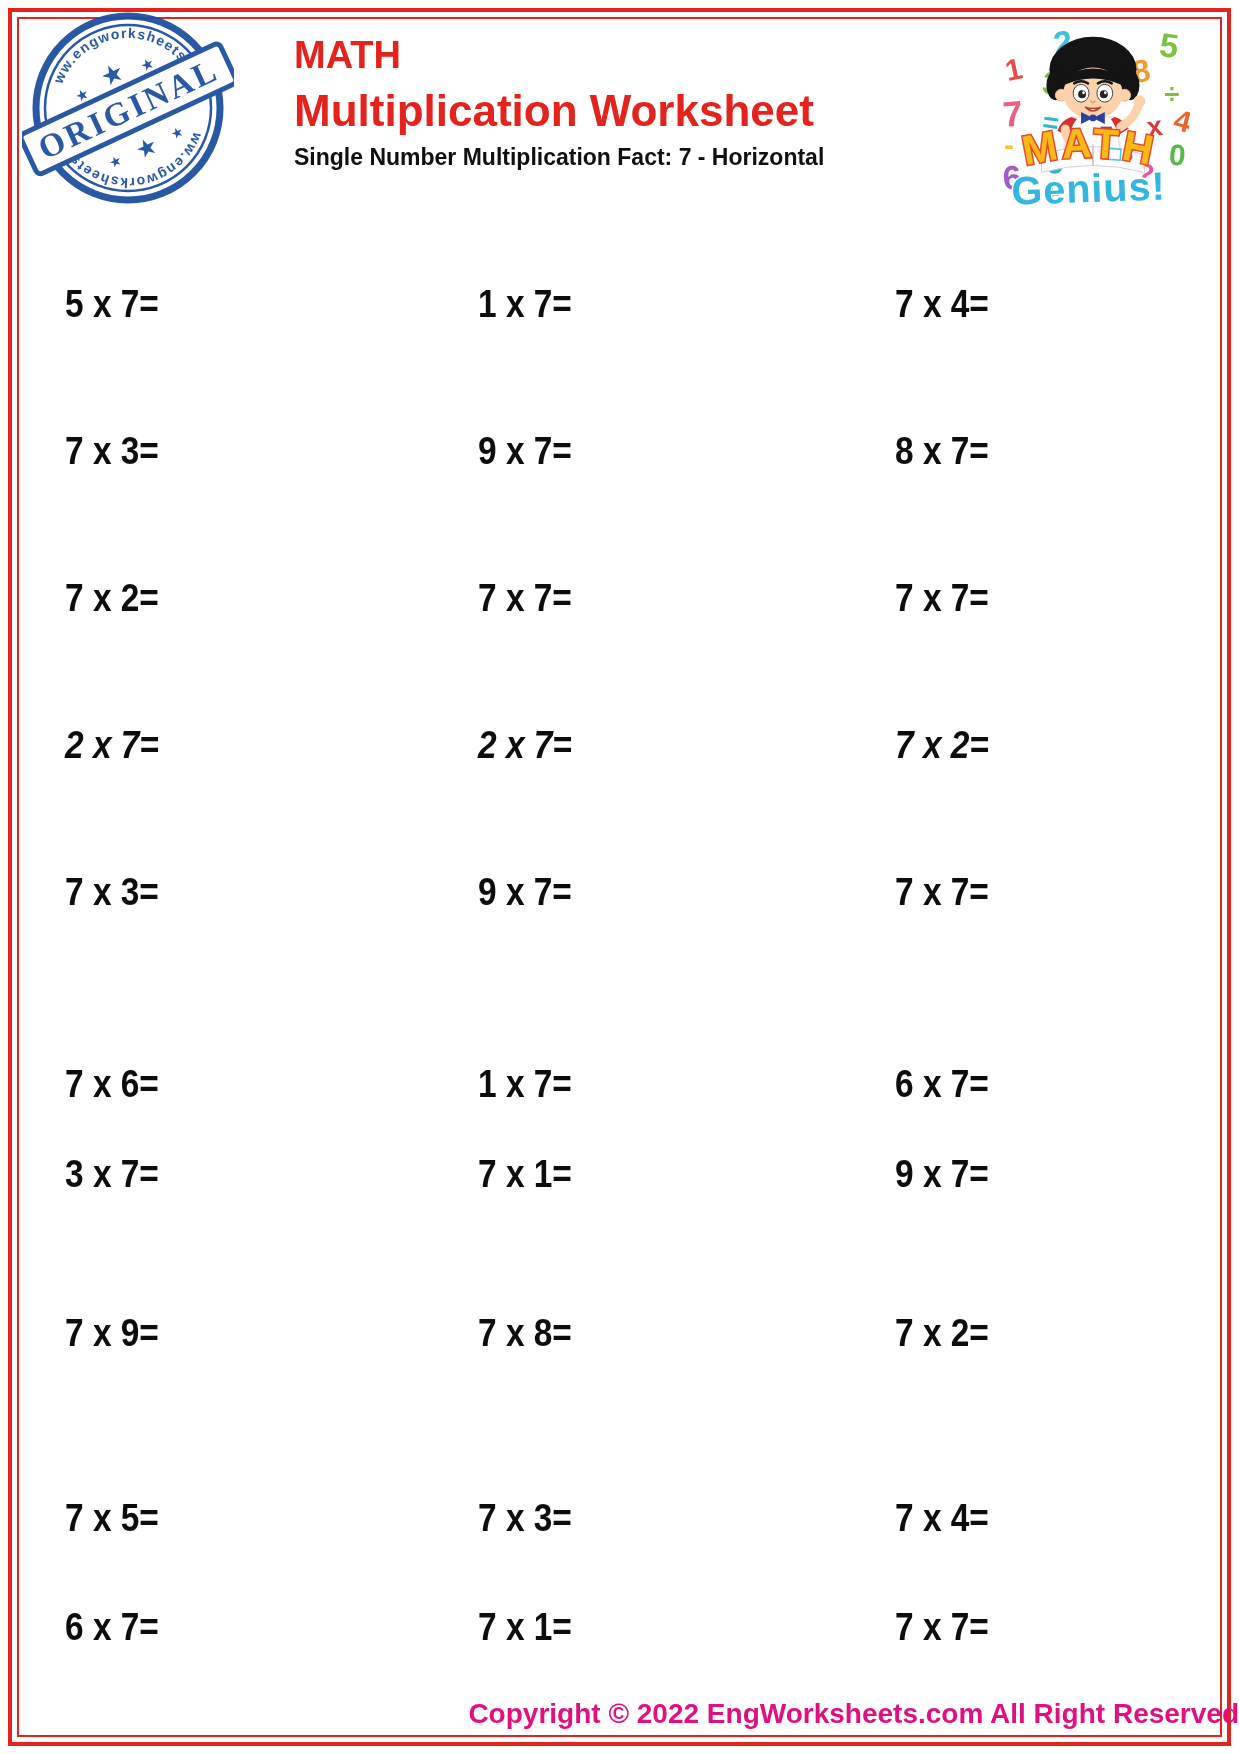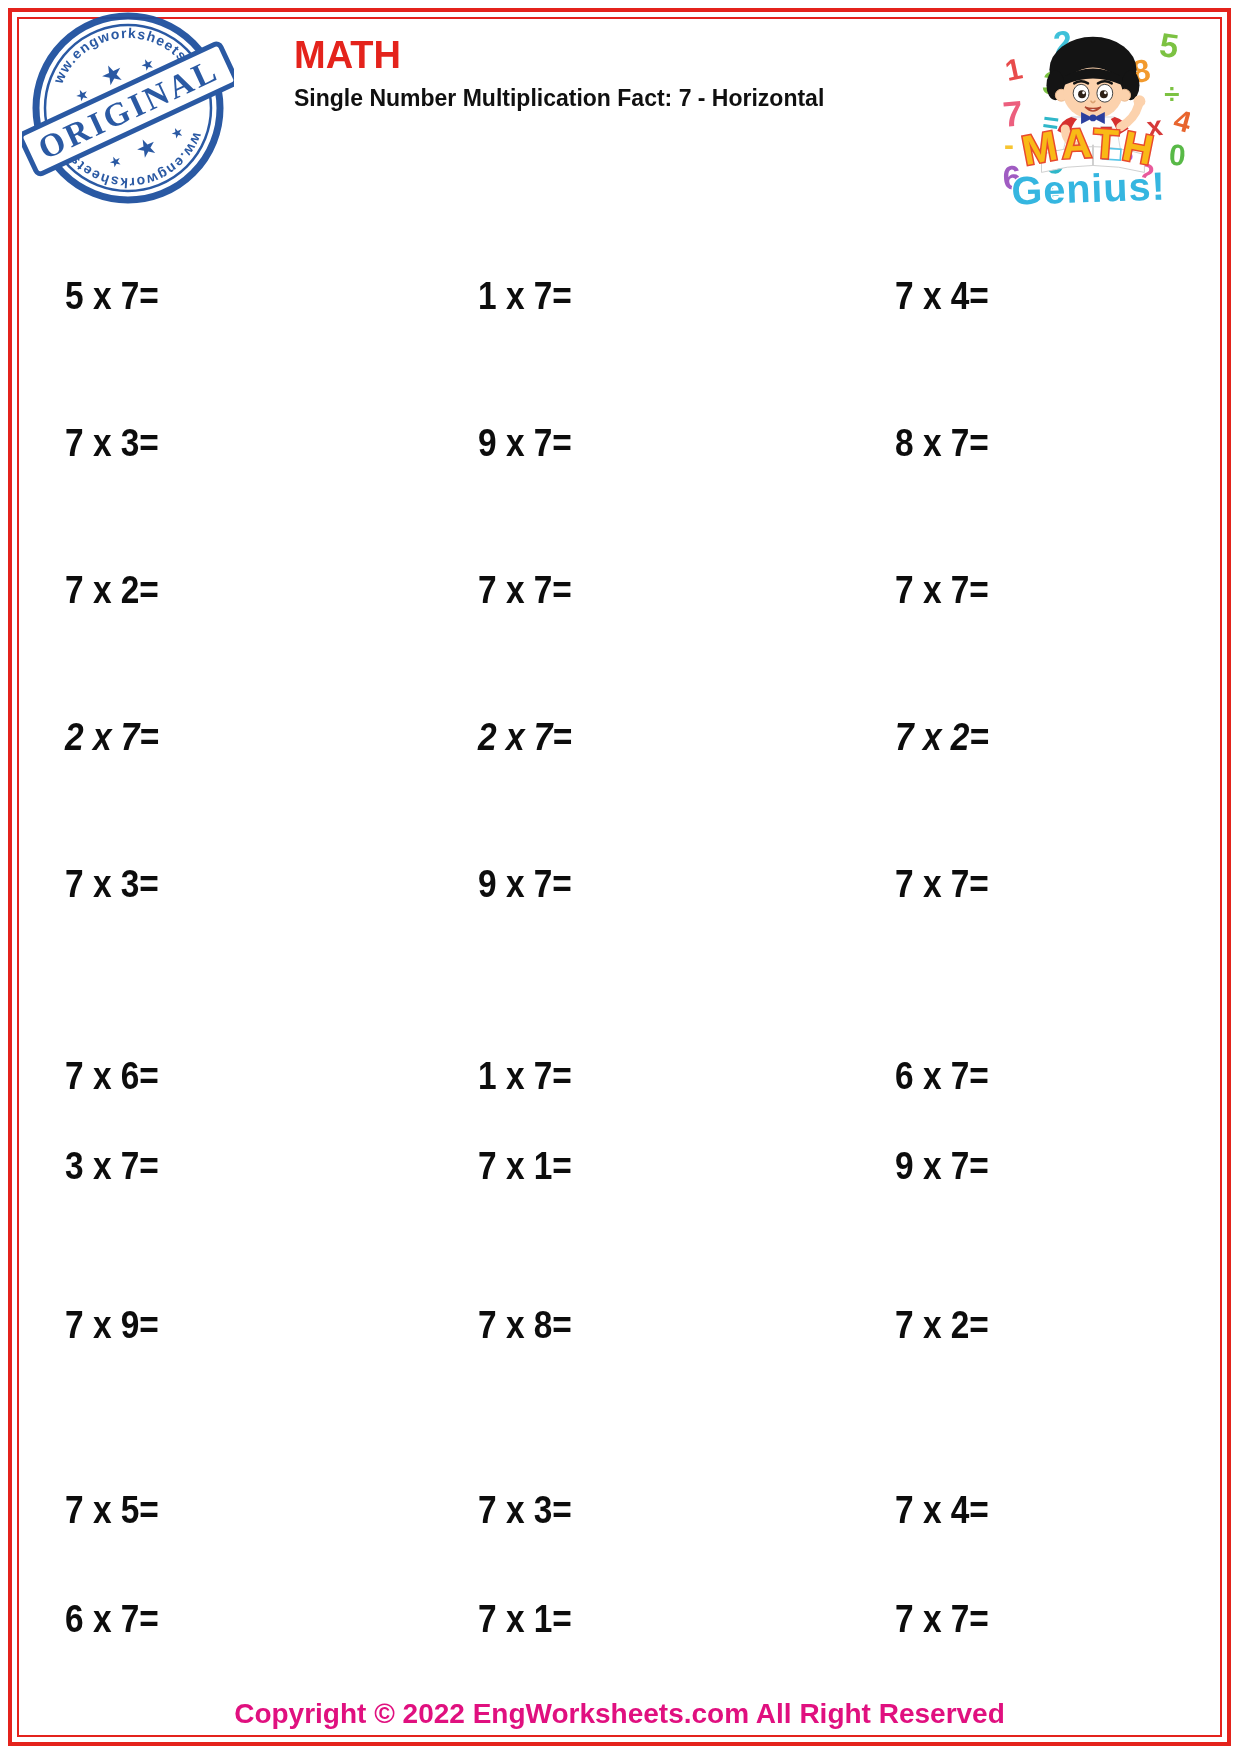--- a/index.html
+++ b/index.html
@@ -12,31 +12,31 @@
 
   .header{position:absolute;left:294px;top:36px;}
   .kicker{font-size:38px;line-height:1;font-weight:700;color:#e4231c;margin:0;}
   .title{font-size:44px;line-height:1;font-weight:700;color:#e4231c;margin:15px 0 0 0;}
   .subtitle{font-size:23px;line-height:1;font-weight:700;color:#101010;margin:13px 0 0 0;text-align:right;}
 
   .stamp{position:absolute;left:22px;top:8px;width:212px;height:198px;opacity:.94;}
   .genius-logo{position:absolute;left:988px;top:22px;width:202px;height:188px;}
 
   .problems{position:absolute;left:65px;top:0;right:20px;height:100%;}
-  .prow{position:absolute;left:0;right:0;height:42px;}
+  .prow{position:absolute;left:0;right:0;height:42px;margin-top:8px;}
   .pcell{
     position:absolute;top:0;font-size:38px;line-height:40px;font-weight:700;color:#0d0d0d;
     transform:scaleX(0.88);transform-origin:left top;white-space:pre;letter-spacing:0;
   }
   .c0{left:0;} .c1{left:413px;} .c2{left:830px;}
   .r0{top:276px;} .r1{top:423px;} .r2{top:570px;} .r3{top:717px;font-style:italic;} .r4{top:864px;}
   .r5{top:1056px;} .r6{top:1146px;} .r7{top:1305px;text-align:right;} .r8{top:1490px;} .r9{top:1599px;}
 
   .footer{
-    position:absolute;left:0;right:0;top:1698px;text-align:center;
+    position:absolute;left:0;right:0;top:1698px;text-align:right;
     font-size:28px;font-weight:700;color:#e0107f;letter-spacing:0;
   }
 </style>
 </head>
 <body>
 
 <div class="border-outer"></div>
 <div class="border-inner"></div>
 
 <svg class="stamp" viewBox="0 0 212 198">
@@ -61,20 +61,21 @@
     <rect x="-4" y="79" width="220" height="44" rx="5" fill="#ffffff" stroke="#1d4f9e" stroke-width="5"></rect>
     <text x="106" y="112" text-anchor="middle" font-size="33" font-weight="bold" letter-spacing="3" font-family="Liberation Serif, serif" fill="#1d4f9e">ORIGINAL</text>
     <text x="106" y="152" text-anchor="middle" font-size="24" fill="#1d4f9e">★</text>
     <text x="72" y="148" text-anchor="middle" font-size="14" fill="#1d4f9e">★</text>
     <text x="140" y="148" text-anchor="middle" font-size="14" fill="#1d4f9e">★</text>
   </g>
 </svg>
 
 <div class="header">
   <div class="kicker">MATH</div>
+  <div class="title">Multiplication Worksheet</div>
   <div class="subtitle">Single Number Multiplication Fact: 7 - Horizontal</div>
 </div>
 
 <svg class="genius-logo" viewBox="0 0 200 190">
   <g font-weight="bold" font-family="Liberation Sans, sans-serif">
     <text x="18" y="60" font-size="30" transform="rotate(-12 18 60)" fill="#e84b4b">1</text>
     <text x="66" y="34" font-size="34" transform="rotate(-8 66 34)" fill="#3fc1d9">2</text>
     <text x="52" y="72" font-size="32" transform="rotate(6 52 72)" fill="#7cc242">3</text>
     <text x="14" y="106" font-size="36" transform="rotate(-5 14 106)" fill="#ec5f7e">7</text>
     <text x="52" y="110" font-size="28" transform="rotate(8 52 110)" fill="#2fb7c9">=</text>

